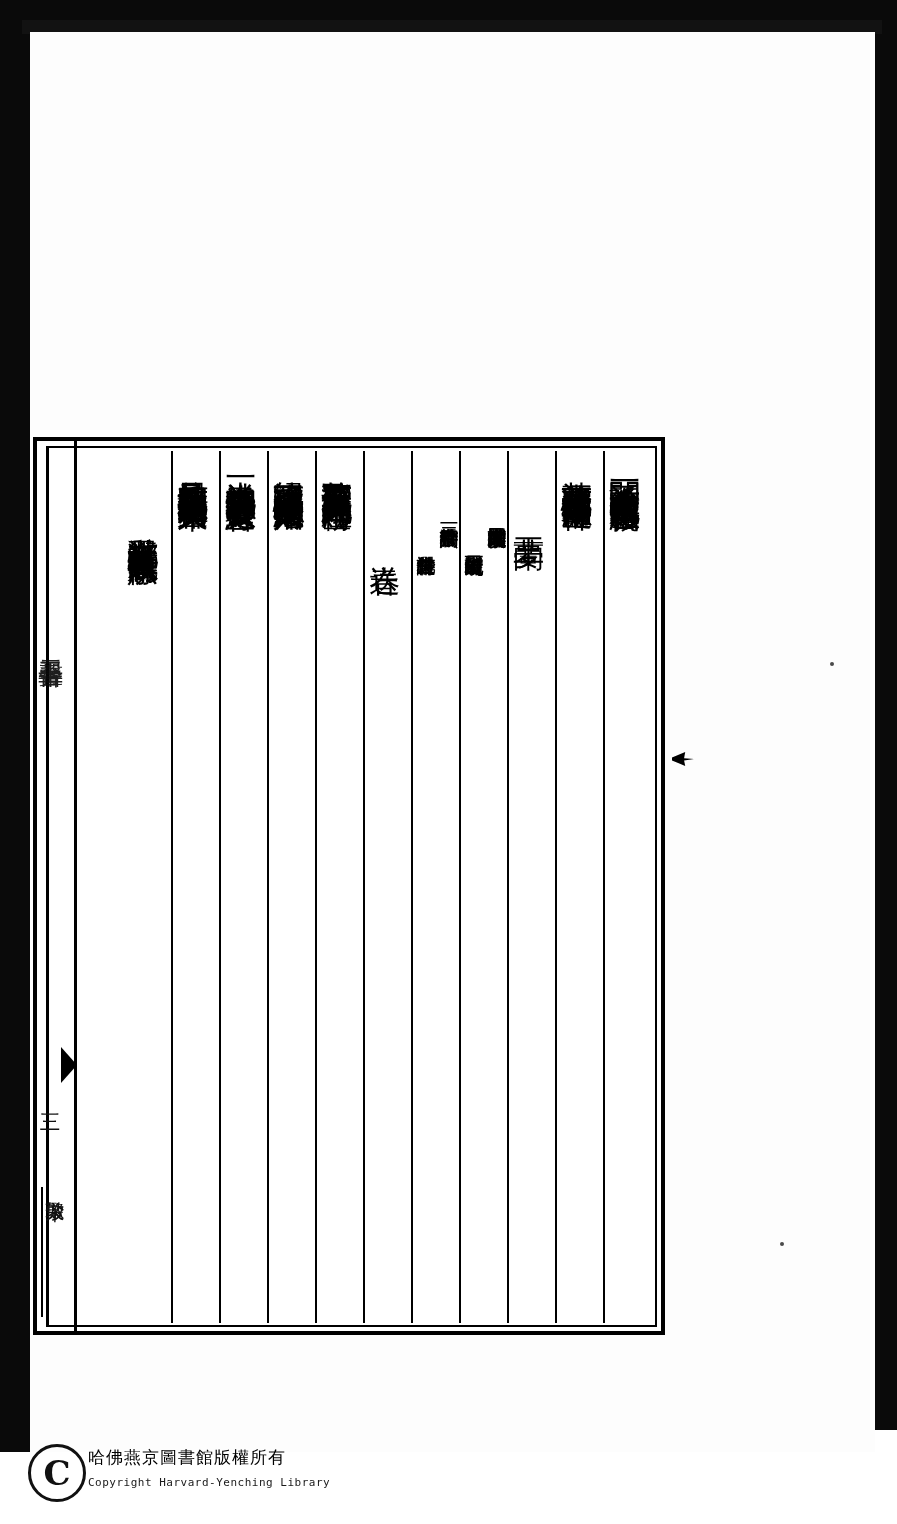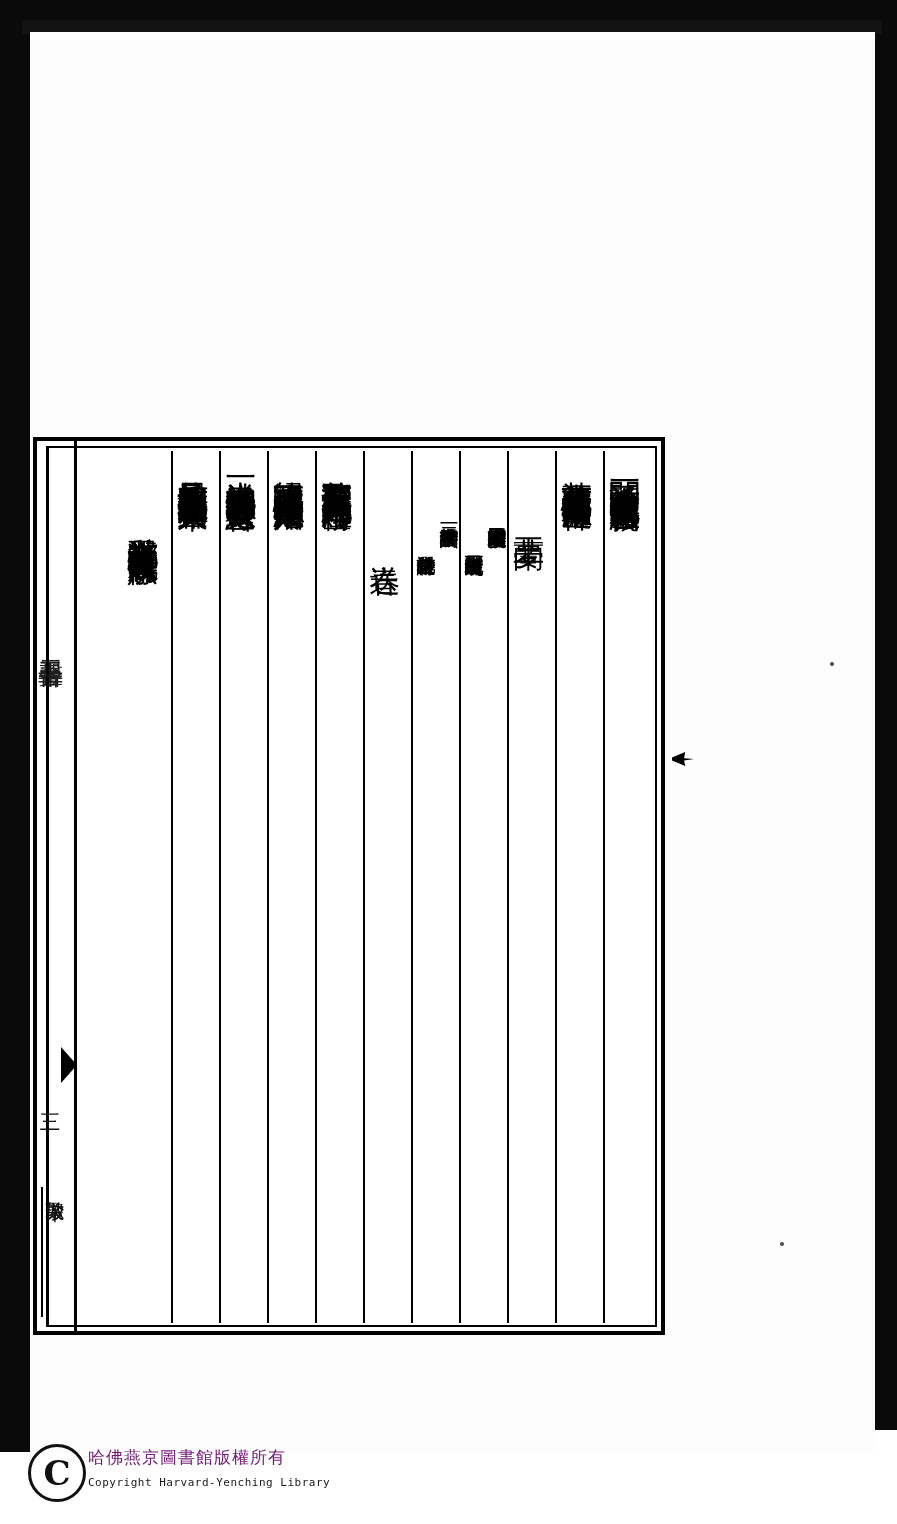--- a/index.html
+++ b/index.html
@@ -247,21 +247,21 @@
     font-weight: bold;
     color: #111;
     line-height: 1;
   }
   #stamp-cn {
     position: absolute;
     left: 70px;
     top: 10px;
     font-size: 17px;
     letter-spacing: 1px;
-    color: #701a75;
+    color: #000000;
     white-space: nowrap;
     filter: blur(0.3px);
   }
   #stamp-en {
     position: absolute;
     left: 70px;
     top: 40px;
     font-family: "DejaVu Sans Mono", monospace;
     font-size: 11px;
     letter-spacing: 0.5px;

